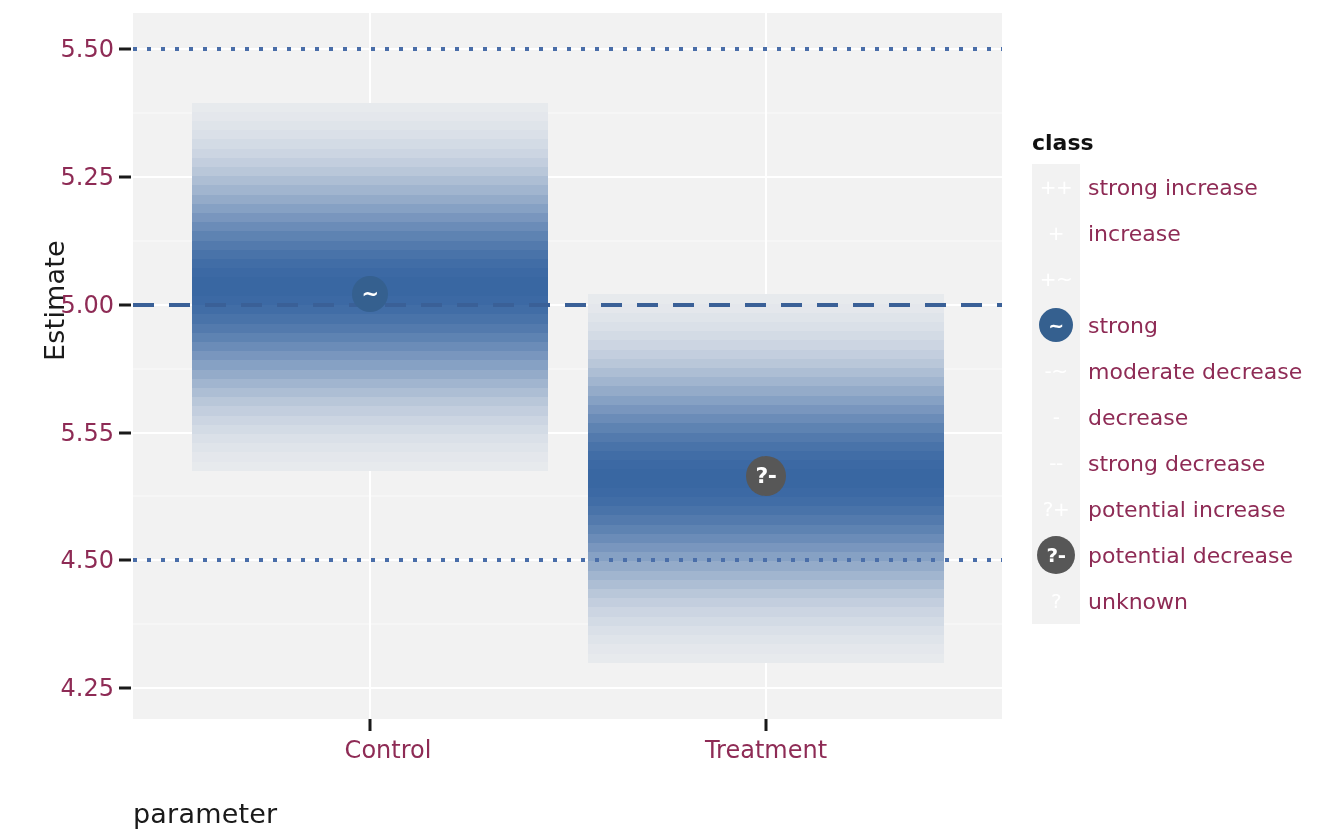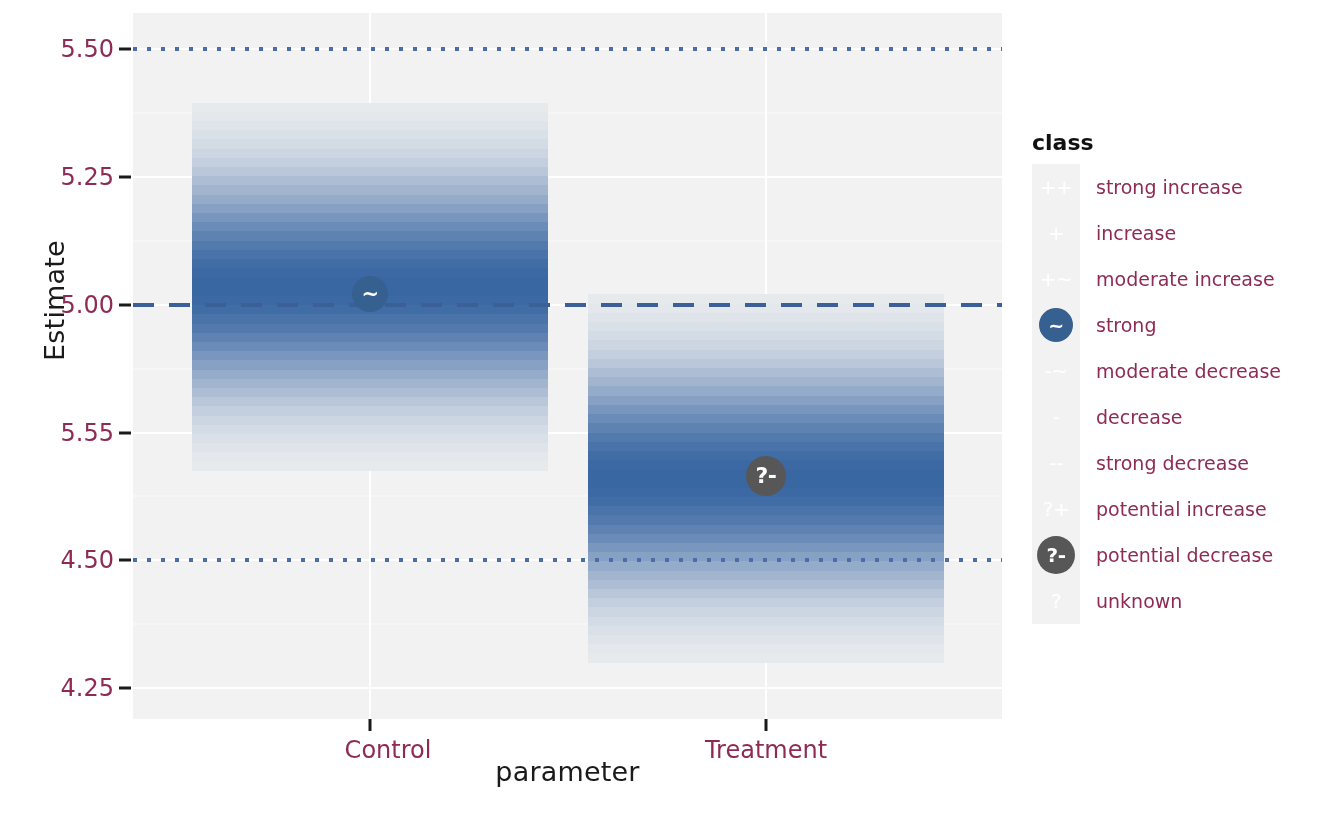--- a/index.html
+++ b/index.html
@@ -33,23 +33,22 @@
     transform: rotate(-90deg);
     transform-origin: center center;
     font-size: 27px;
     color: #1a1a1a;
     letter-spacing: 0.2px;
     white-space: nowrap;
   }
   .axis-title-x {
     position: absolute;
     left: 133px;
-    top: 756px;
+    top: 798px;
     width: 869px;
-    text-align: center;
     font-size: 27px;
     color: #1a1a1a;
     letter-spacing: 0.2px;
   }
 
   
   .ytick-label {
     position: absolute;
     right: 0;
     width: 100%;
@@ -216,23 +215,23 @@
     display: flex;
     align-items: center;
     justify-content: center;
     border-radius: 50%;
     font-weight: 700;
     color: #ffffff;
     letter-spacing: -0.5px;
     line-height: 1;
   }
   .legend-label {
-    font-size: 19px;
+    font-size: 22px;
     color: #8e2b55;
-    margin-left: 16px;
+    margin-left: 8px;
     white-space: nowrap;
   }
 </style>
 </head>
 <body>
 
 <div id="figure">
 
   <div class="axis-title-y">Estimate</div>
 
@@ -398,21 +397,20 @@
         <div class="legend-row">
           <div class="legend-key">
             <div class="legend-glyph" style="width: 38px; height: 38px; background: transparent; color: rgb(255, 255, 255); font-size: 20px; font-weight: 400;">+</div>
           </div>
           <div class="legend-label">increase</div>
         </div>
         <div class="legend-row">
           <div class="legend-key">
             <div class="legend-glyph" style="width: 38px; height: 38px; background: transparent; color: rgb(255, 255, 255); font-size: 20px; font-weight: 400;">+~</div>
           </div>
-          <div class="legend-label">moderate increase</div>
         </div>
         <div class="legend-row">
           <div class="legend-key">
             <div class="legend-glyph" style="width: 34px; height: 34px; background: rgb(53, 96, 143); color: rgb(255, 255, 255); font-size: 19px;">~</div>
           </div>
           <div class="legend-label">strong</div>
         </div>
         <div class="legend-row">
           <div class="legend-key">
             <div class="legend-glyph" style="width: 38px; height: 38px; background: transparent; color: rgb(255, 255, 255); font-size: 20px; font-weight: 400;">-~</div>

